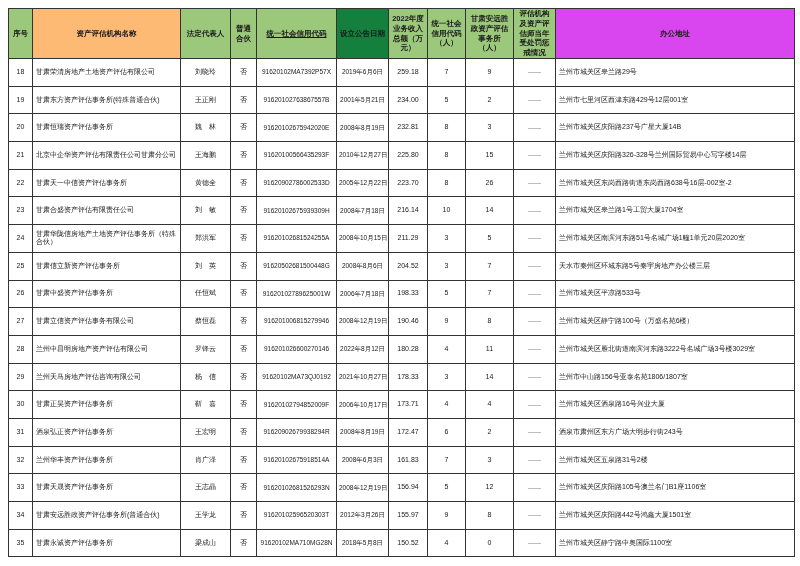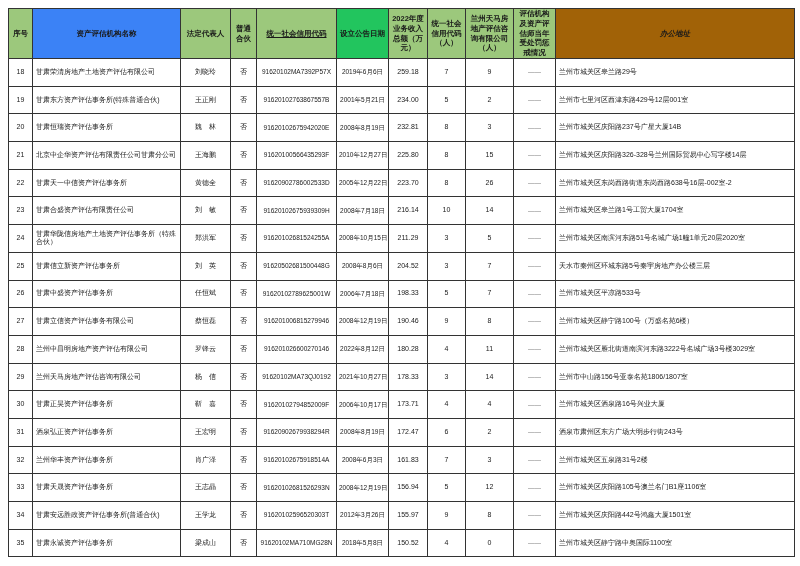--- a/index.html
+++ b/index.html
@@ -39,30 +39,30 @@
         <col style="width:52px">
       <col style="width:39px">
         <col style="width:38px">
         <col style="width:48px">
       <col style="width:42px">
         <col style="width:239px">
     </colgroup>
     <thead>
       <tr>
         <th style="background: rgb(156, 200, 124);">序号</th>
-        <th style="background: #3b82f6;">资产评估机构名称</th>
+        <th style="background: #fdba74;">资产评估机构名称</th>
         <th style="background: rgb(156, 200, 124); margin-left: 28px;">法定代表人</th>
         <th style="background: rgb(156, 200, 124);">普通合伙</th>
         <th style="background: rgb(156, 200, 124); text-decoration: underline;">统一社会信用代码</th>
-        <th style="background: #22c55e; margin-top: 20px;">设立公告日期</th>
+        <th style="background: #15803d; margin-top: 20px;">设立公告日期</th>
         <th style="background: rgb(156, 200, 124);">2022年度业务收入总额（万元）</th>
         <th style="background: rgb(156, 200, 124);">统一社会信用代码（人）</th>
-        <th style="background: rgb(156, 200, 124);">兰州天马房地产评估咨询有限公司（人）</th>
+        <th style="background: rgb(156, 200, 124);">甘肃安远胜政资产评估事务所（人）</th>
         <th style="background: rgb(156, 200, 124); margin-top: 38px;">评估机构及资产评估师当年受处罚惩戒情况</th>
-        <th style="background: #a16207; font-style: italic;">办公地址</th>
+        <th style="background: #d946ef;">办公地址</th>
       </tr>
     </thead>
     <tbody>
         <tr>
           <td class="col-no">18</td>
           <td class="col-name">甘肃荣清房地产土地资产评估有限公司</td>
           <td class="col-rep">刘晓玲</td>
           <td class="col-sec">否</td>
           <td class="col-code">91620102MA7392P57X</td>
           <td class="col-date">2019年6月6日</td>

